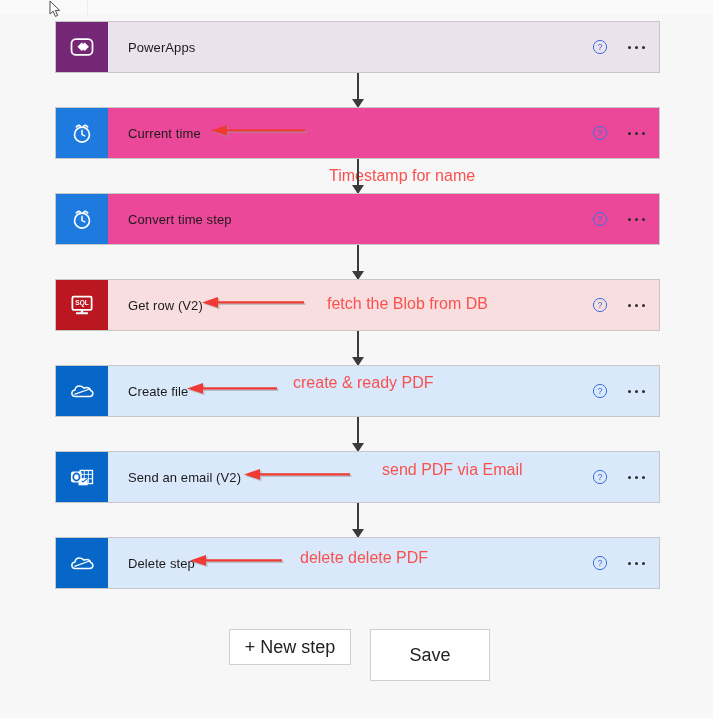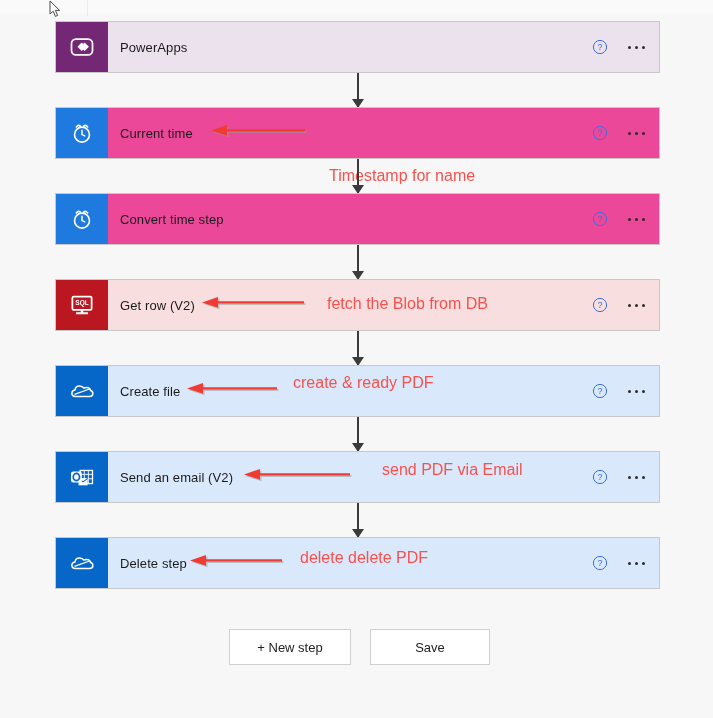--- a/index.html
+++ b/index.html
@@ -63,21 +63,21 @@
   }
   .card-body {
     flex: 1;
     position: relative;
     display: flex;
     align-items: center;
   }
   .card-title {
     font-size: 13px;
     color: #1b1b1b;
-    padding-left: 12px;
+    padding-left: 20px;
     white-space: nowrap;
     letter-spacing: 0.1px;
   }
   .card-actions {
     position: absolute;
     right: 8px;
     top: 0;
     height: 100%;
     display: flex;
     align-items: center;
@@ -141,30 +141,30 @@
     height: 14px;
     pointer-events: none;
   }
 
   
   .btn {
     position: absolute;
     box-sizing: border-box;
     background: #ffffff;
     border: 1px solid #d0d0d0;
-    font-size: 13px;
+    font-size: 18px;
     color: #222;
     display: flex;
     align-items: center;
     justify-content: center;
     font-family: "Liberation Sans", sans-serif;
     cursor: pointer;
   }
   #btn-newstep { left: 229px; top: 629px; width: 122px; height: 36px; }
-  #btn-save    { left: 370px; top: 629px; width: 120px; height: 36px; }
+  #btn-save    { left: 370px; top: 629px; width: 120px; height: 52px; }
 </style>
 </head>
 <body>
 
 <div id="canvas">
 
   <div class="top-band"></div>
   <div class="hairline"></div>
 
   <svg class="cursor" viewBox="0 0 16 20">

